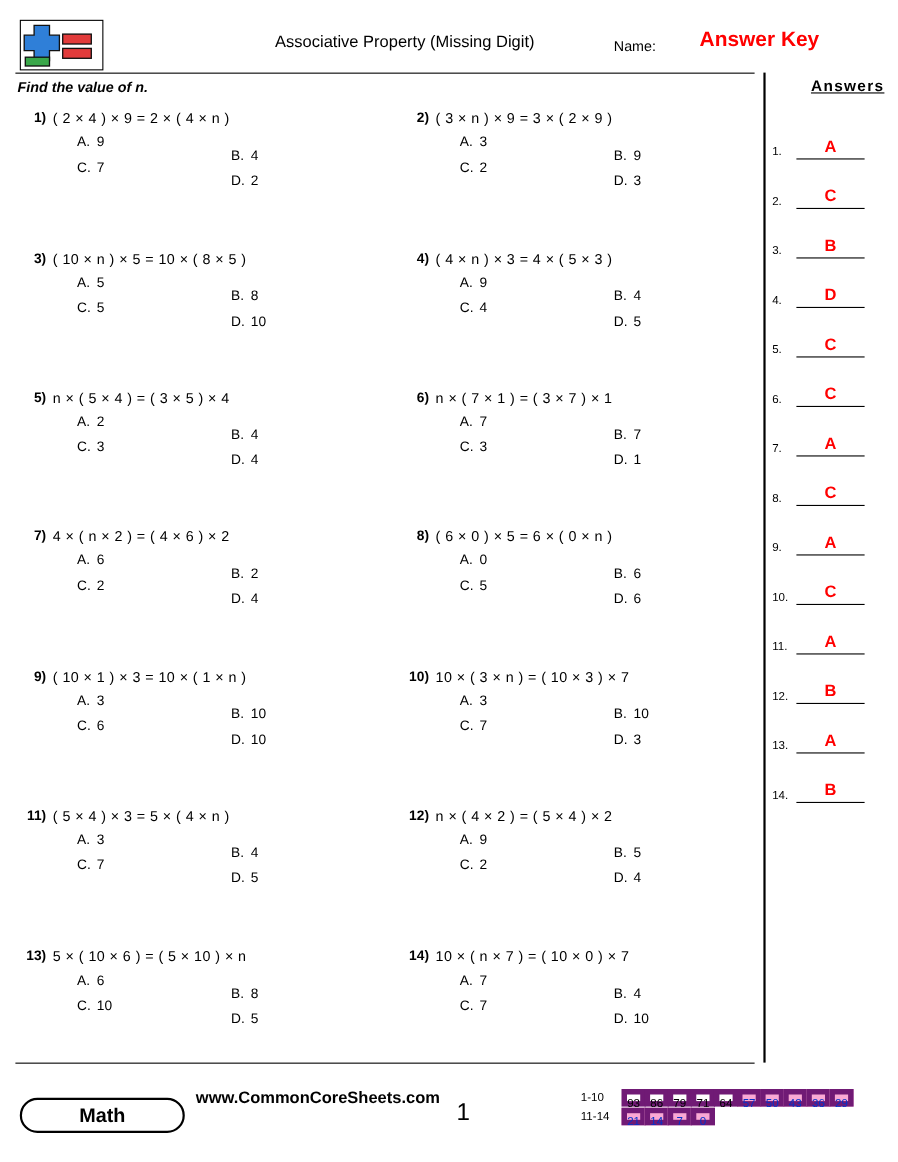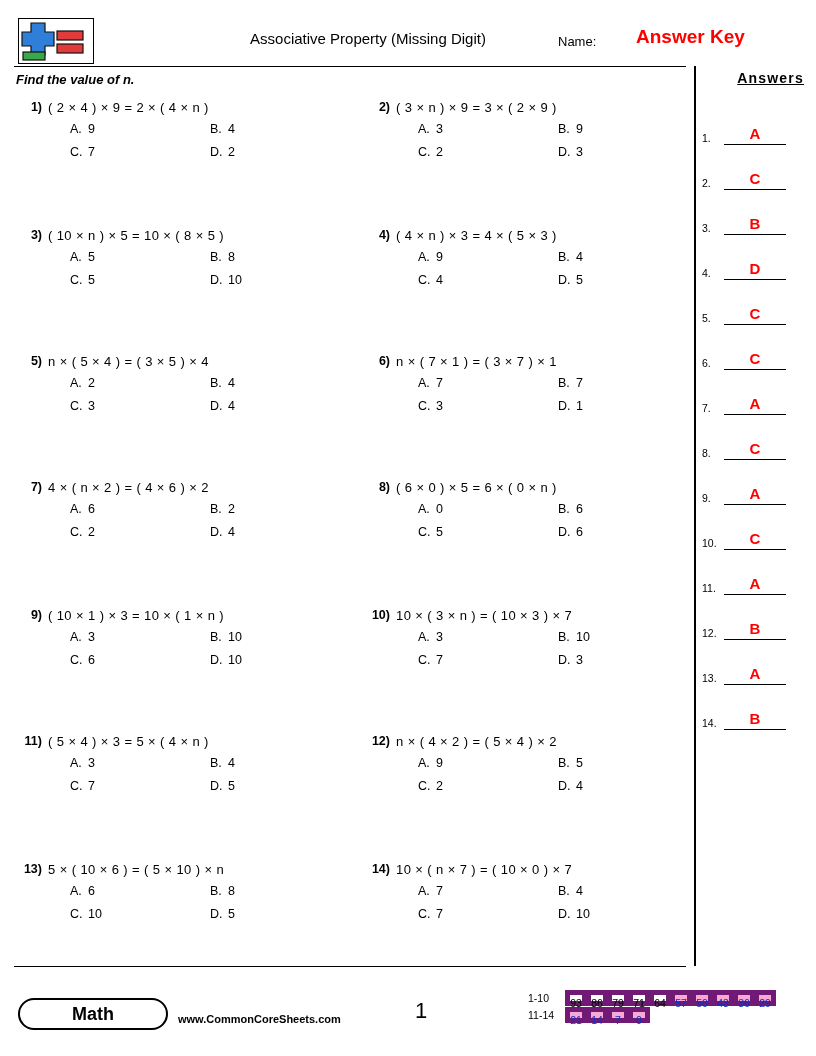--- a/index.html
+++ b/index.html
@@ -124,21 +124,21 @@
   .prob .crow {
     position: relative;
     height: 23px;
   }
   .prob .ca, .prob .cb {
     position: absolute;
     font-size: 12.5px;
     white-space: nowrap;
   }
   .prob .ca { left: 12px; }
-  .prob .cb { left: 152px; }
+  .prob .cb { left: 152px; margin-top: 12px; }
   .prob .clet {
     display: inline-block;
     width: 18px;
   }
 
   
   .vdivider {
     position: absolute;
     left: 694px;
     top: 66px;
@@ -214,22 +214,22 @@
     border-radius: 16px;
     box-sizing: border-box;
     text-align: center;
     line-height: 28px;
     font-size: 18px;
     font-weight: bold;
   }
   .site {
     position: absolute;
     left: 178px;
-    top: 1013px;
-    font-size: 11px;
+    top: 990px;
+    font-size: 15px;
     font-weight: bold;
   }
   .page-num {
     position: absolute;
     left: 415px;
     top: 998px;
     font-size: 22px;
   }
 
   

